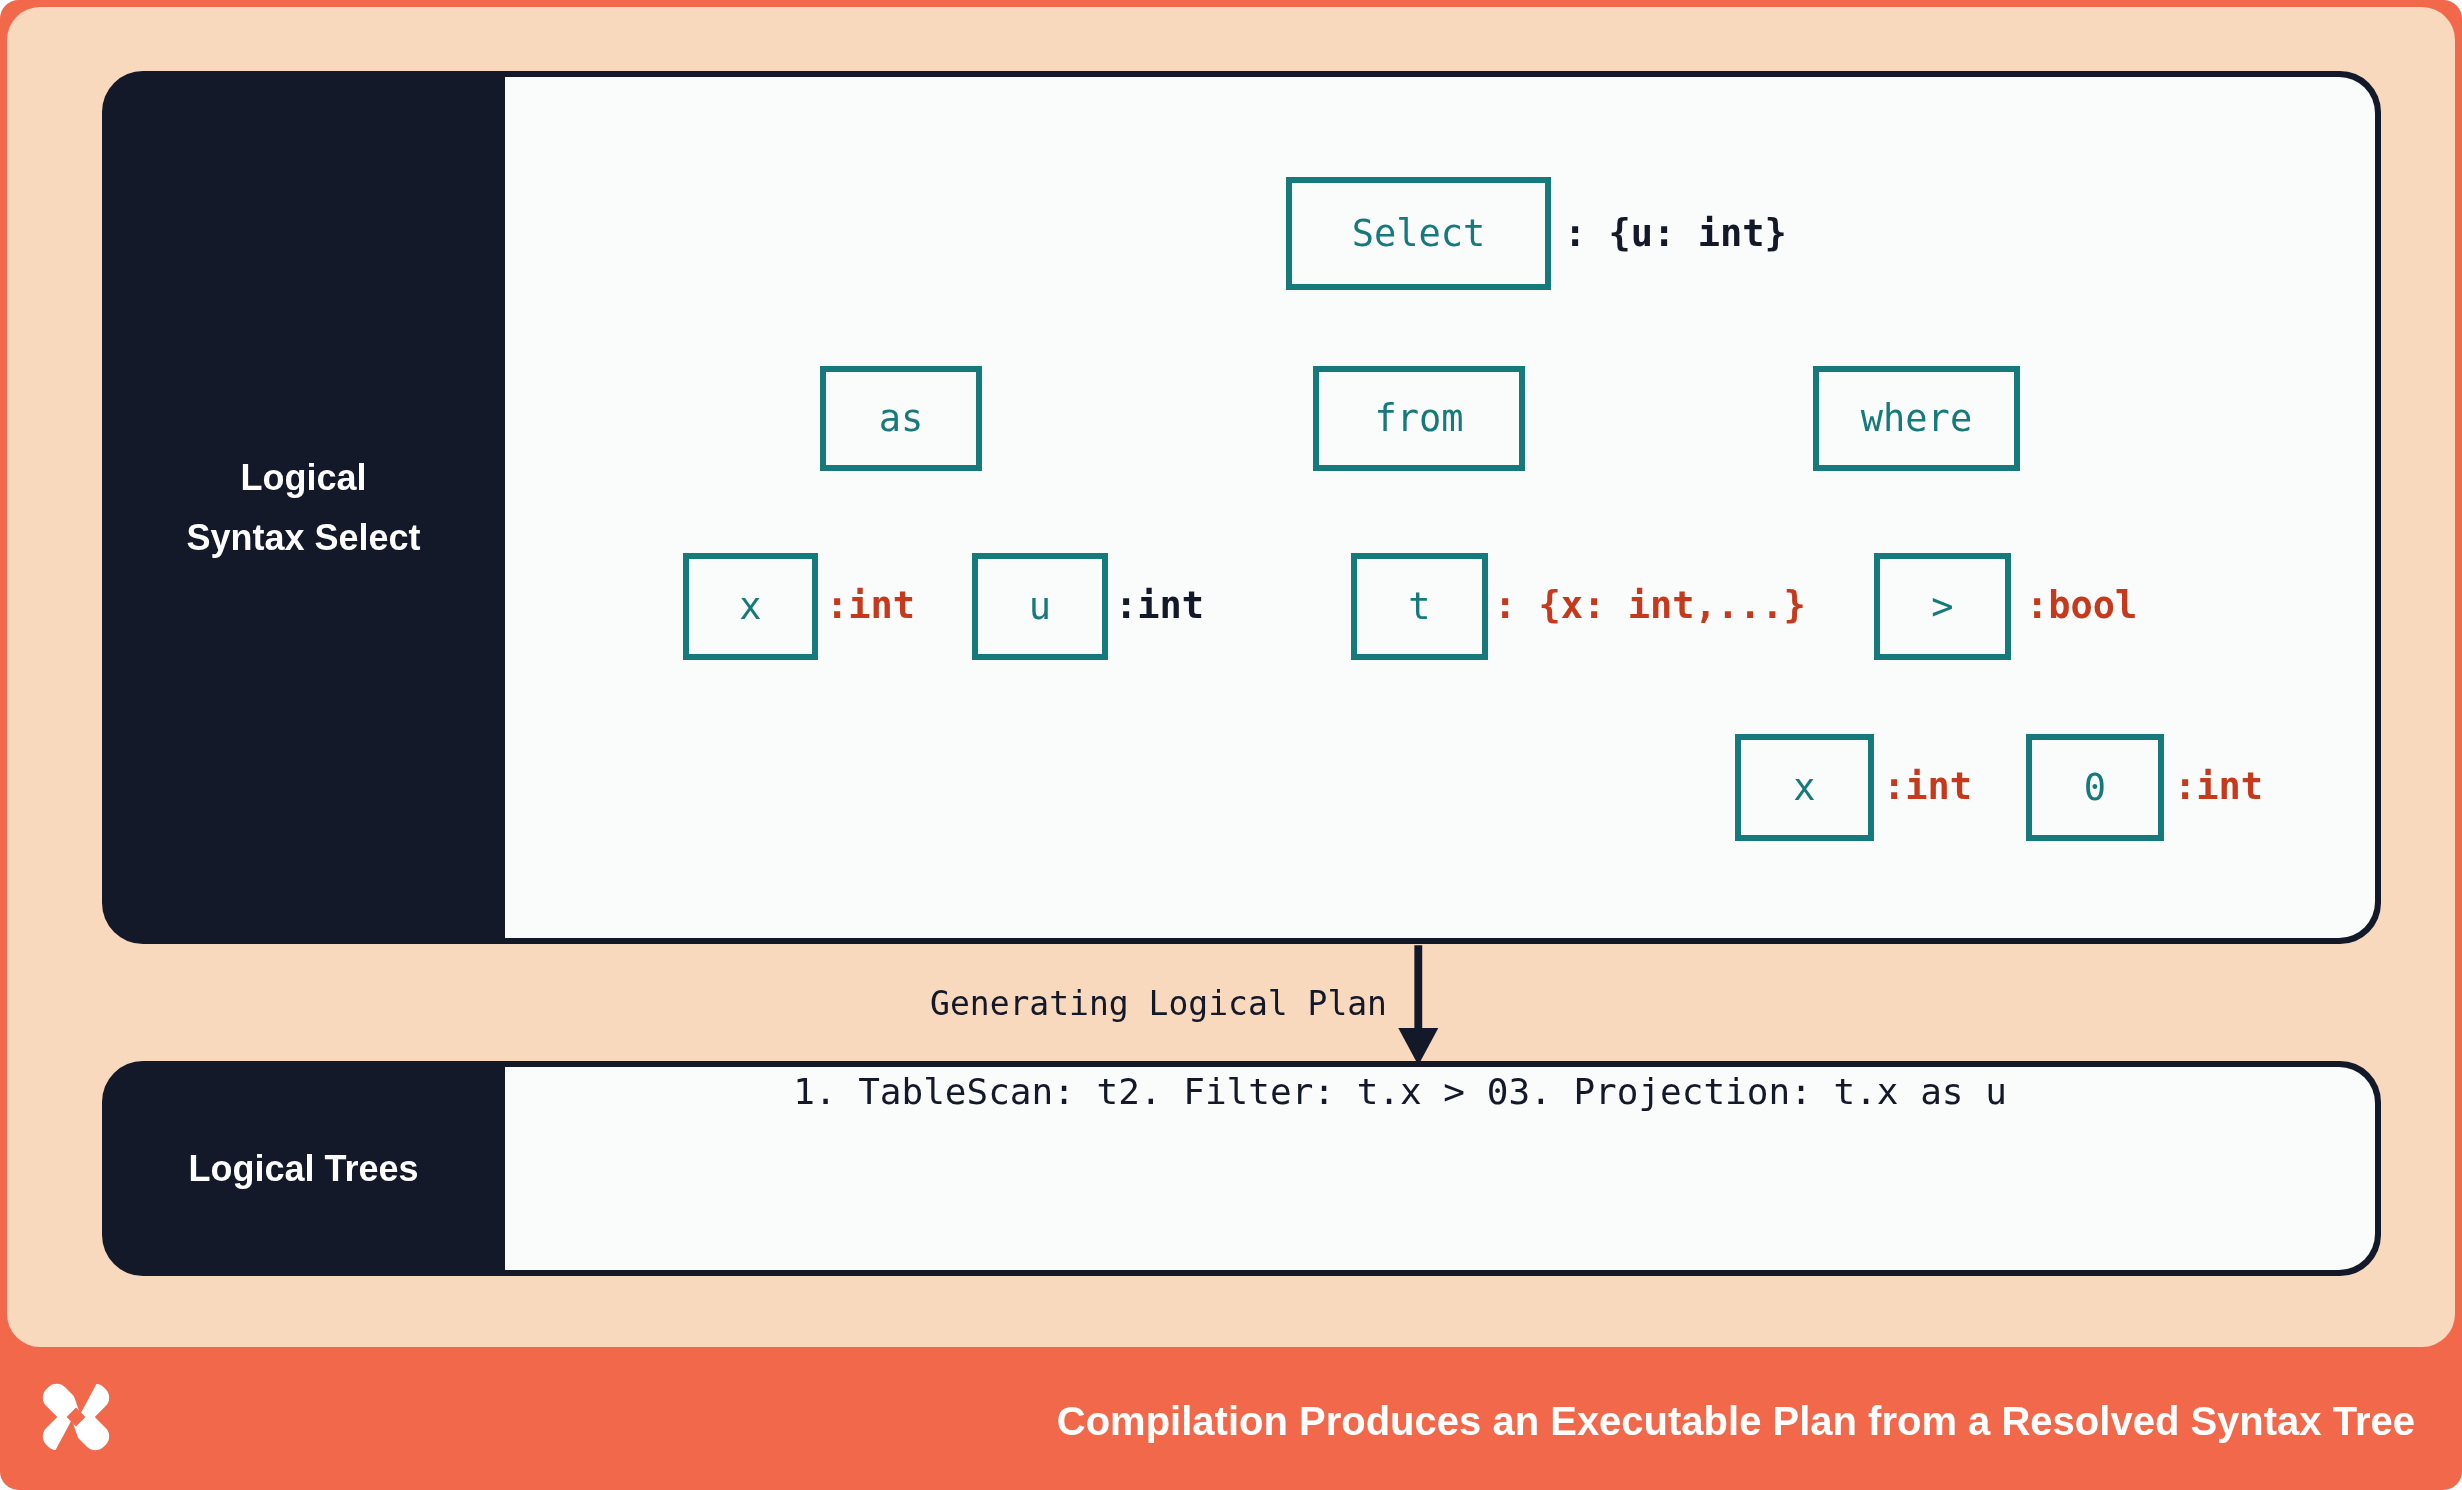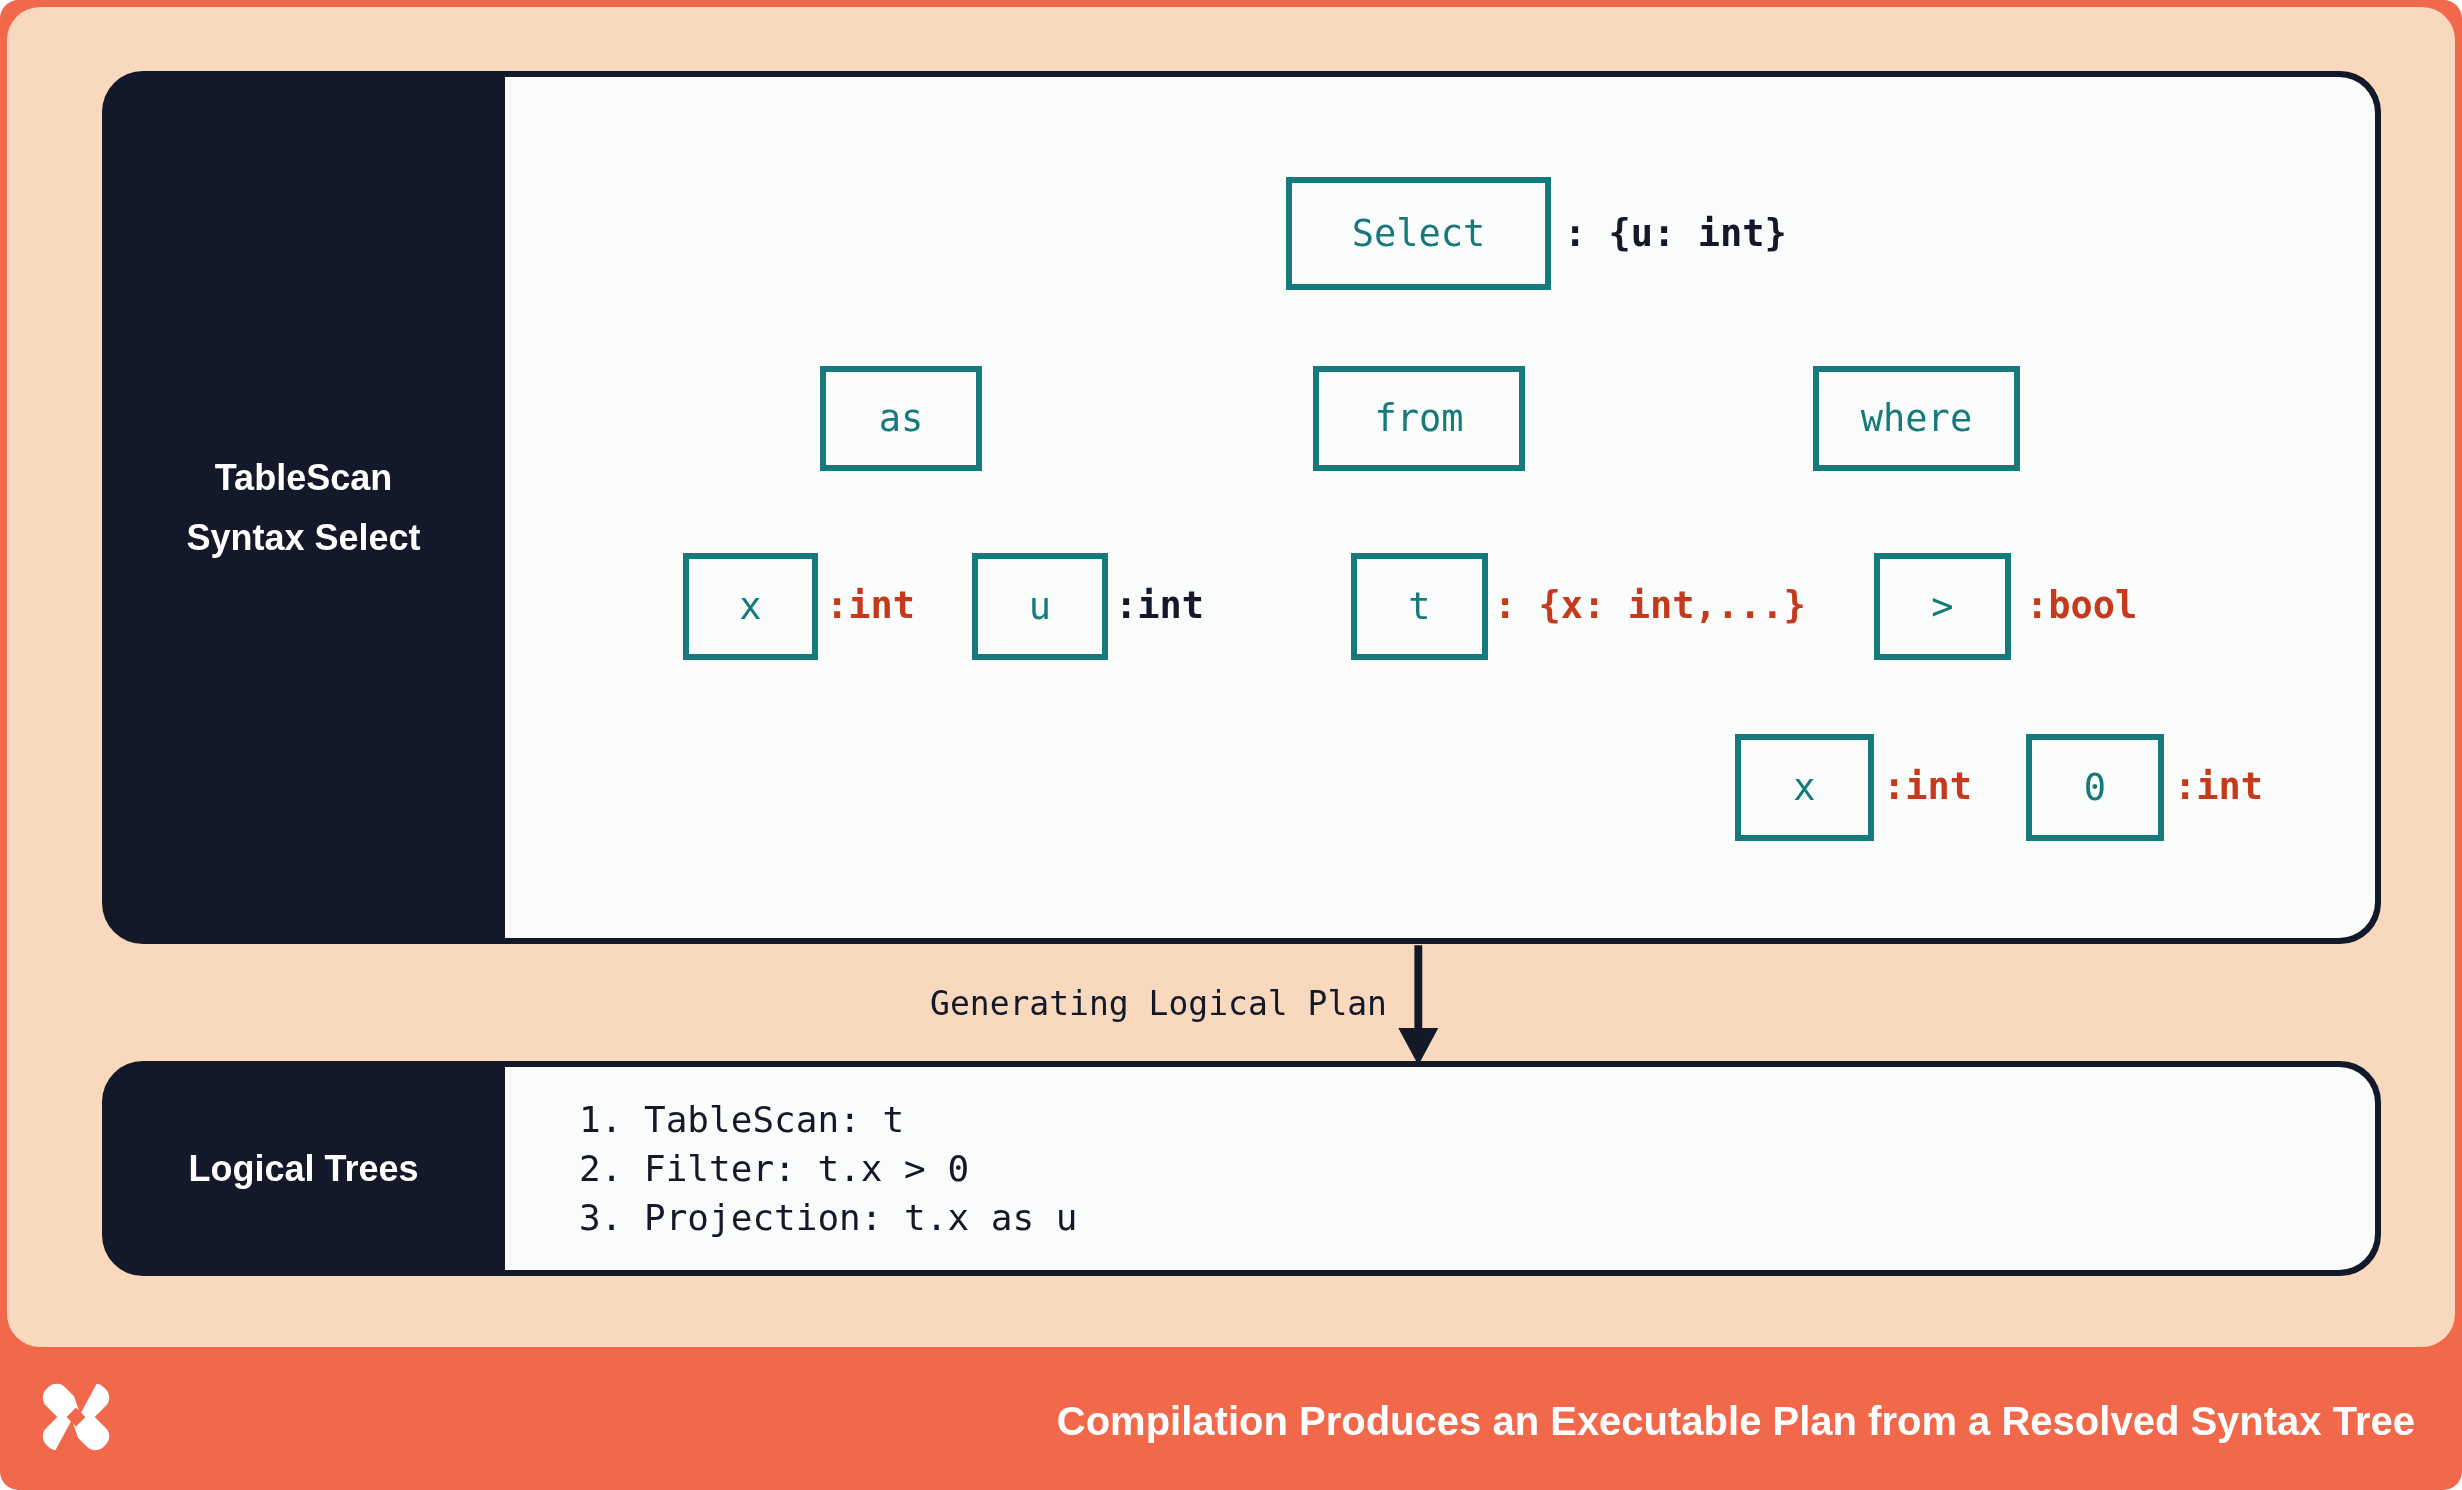--- a/index.html
+++ b/index.html
@@ -46,21 +46,21 @@
   
   .transition-label{
     position:absolute;right:1075px;top:981px;height:46px;line-height:46px;
     font-family:"DejaVu Sans Mono",monospace;font-size:33px;color:var(--navy,#131928);
     white-space:pre;
     margin-left:20px;
   }
   
   .steps{
     position:absolute;left:505px;top:1067px;width:1716px;height:202px;
-    display:flex;flex-direction:column;justify-content:center;
+    display:flex;flex-direction:row;justify-content:center;
     padding-left:74px;box-sizing:border-box;
     font-family:"DejaVu Sans Mono",monospace;font-size:36px;line-height:49px;
     color:var(--navy,#131928);white-space:pre;
   }
   
   .footer-caption{
     position:absolute;right:47px;top:1394px;height:54px;line-height:54px;
     color:#ffffff;font-weight:bold;font-size:40px;white-space:pre;
   }
   .footer-logo{position:absolute;left:41px;top:1382px;width:70px;height:70px;}
@@ -84,21 +84,21 @@
     <line class="edge" x1="2684" y1="655" x2="2702" y2="777"></line>
     <line class="edge" x1="2708" y1="918" x2="2523" y2="1030"></line>
     <line class="edge" x1="2726" y1="918" x2="2929" y2="1030"></line>
     <line class="flow" x1="1984" y1="1322" x2="1984" y2="1444"></line>
     <polygon class="flow-head" points="1956,1438 2012,1438 1984,1490"></polygon>
   </svg>
 
   <section class="panel panel-top">
     <div class="panel-card"></div>
     <div class="panel-sidebar">
-      <div>TableScan</div>
+      <div>Logical</div>
       <div>Syntax Select</div>
     </div>
   </section>
 
   <div class="node" style="left:1286px;top:177px;width:265px;height:113px;">
       <span>Select</span>
     </div>
   <span class="anno navy" style="left:1564px;top:211px;">: {u: int}</span>
 
   <div class="node" style="left:820px;top:366px;width:162px;height:105px;">

